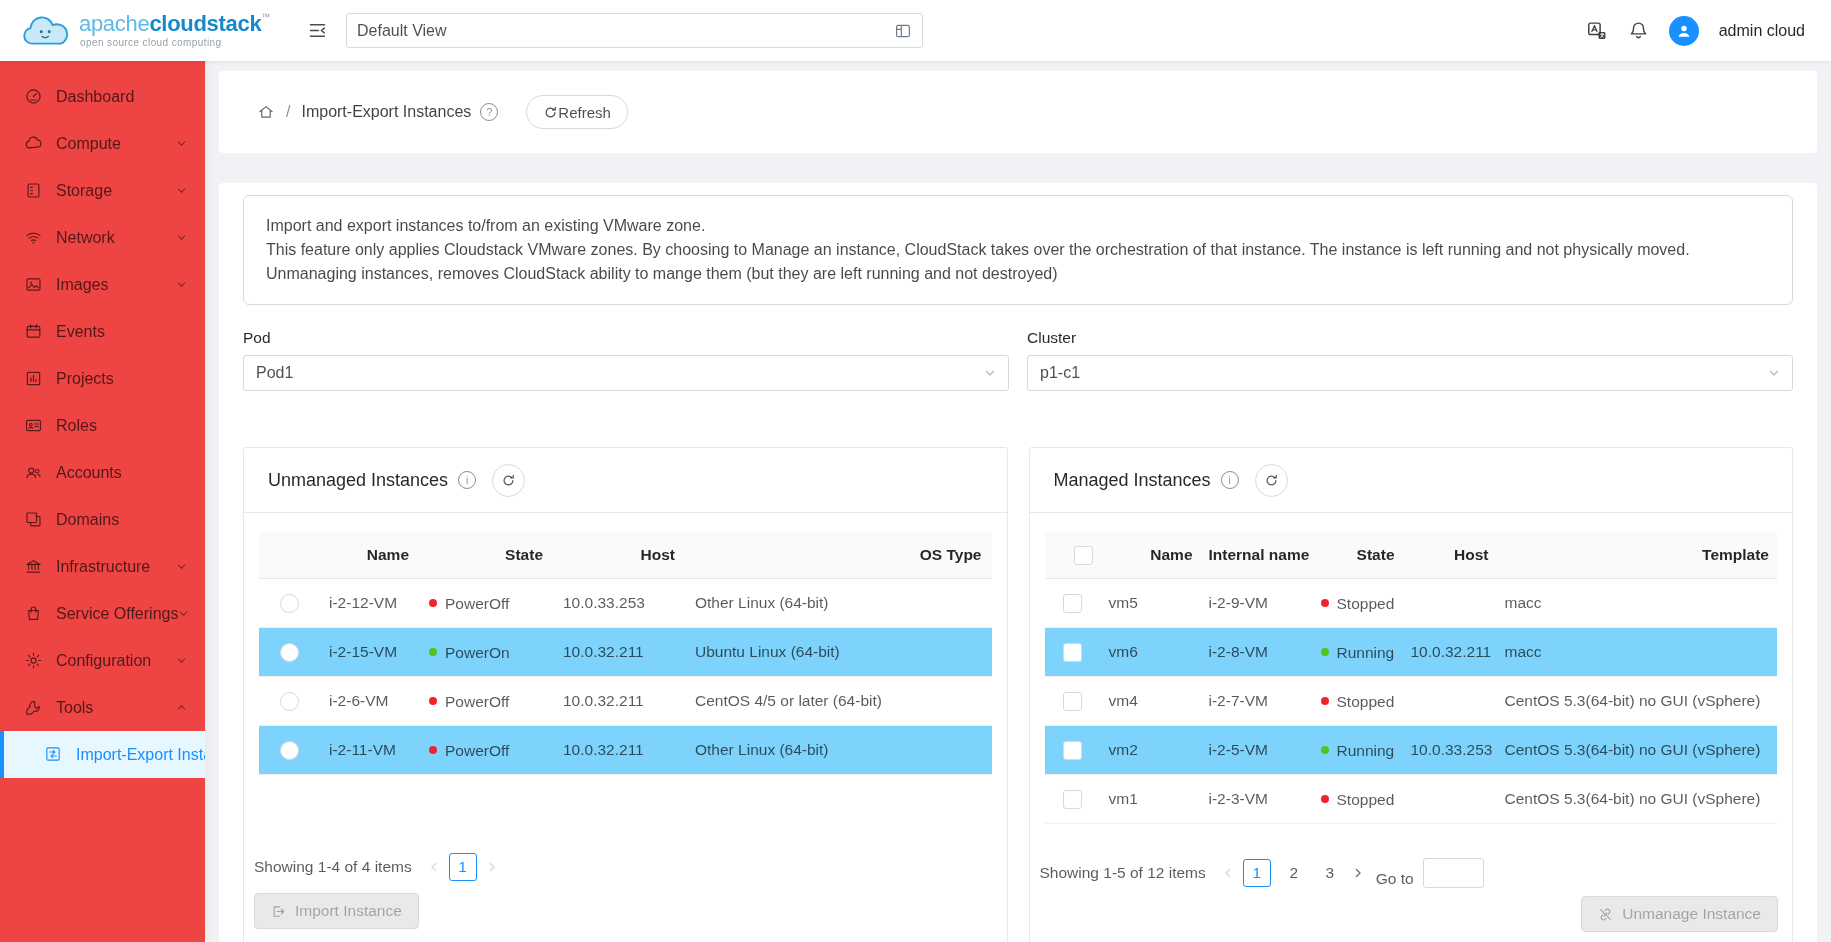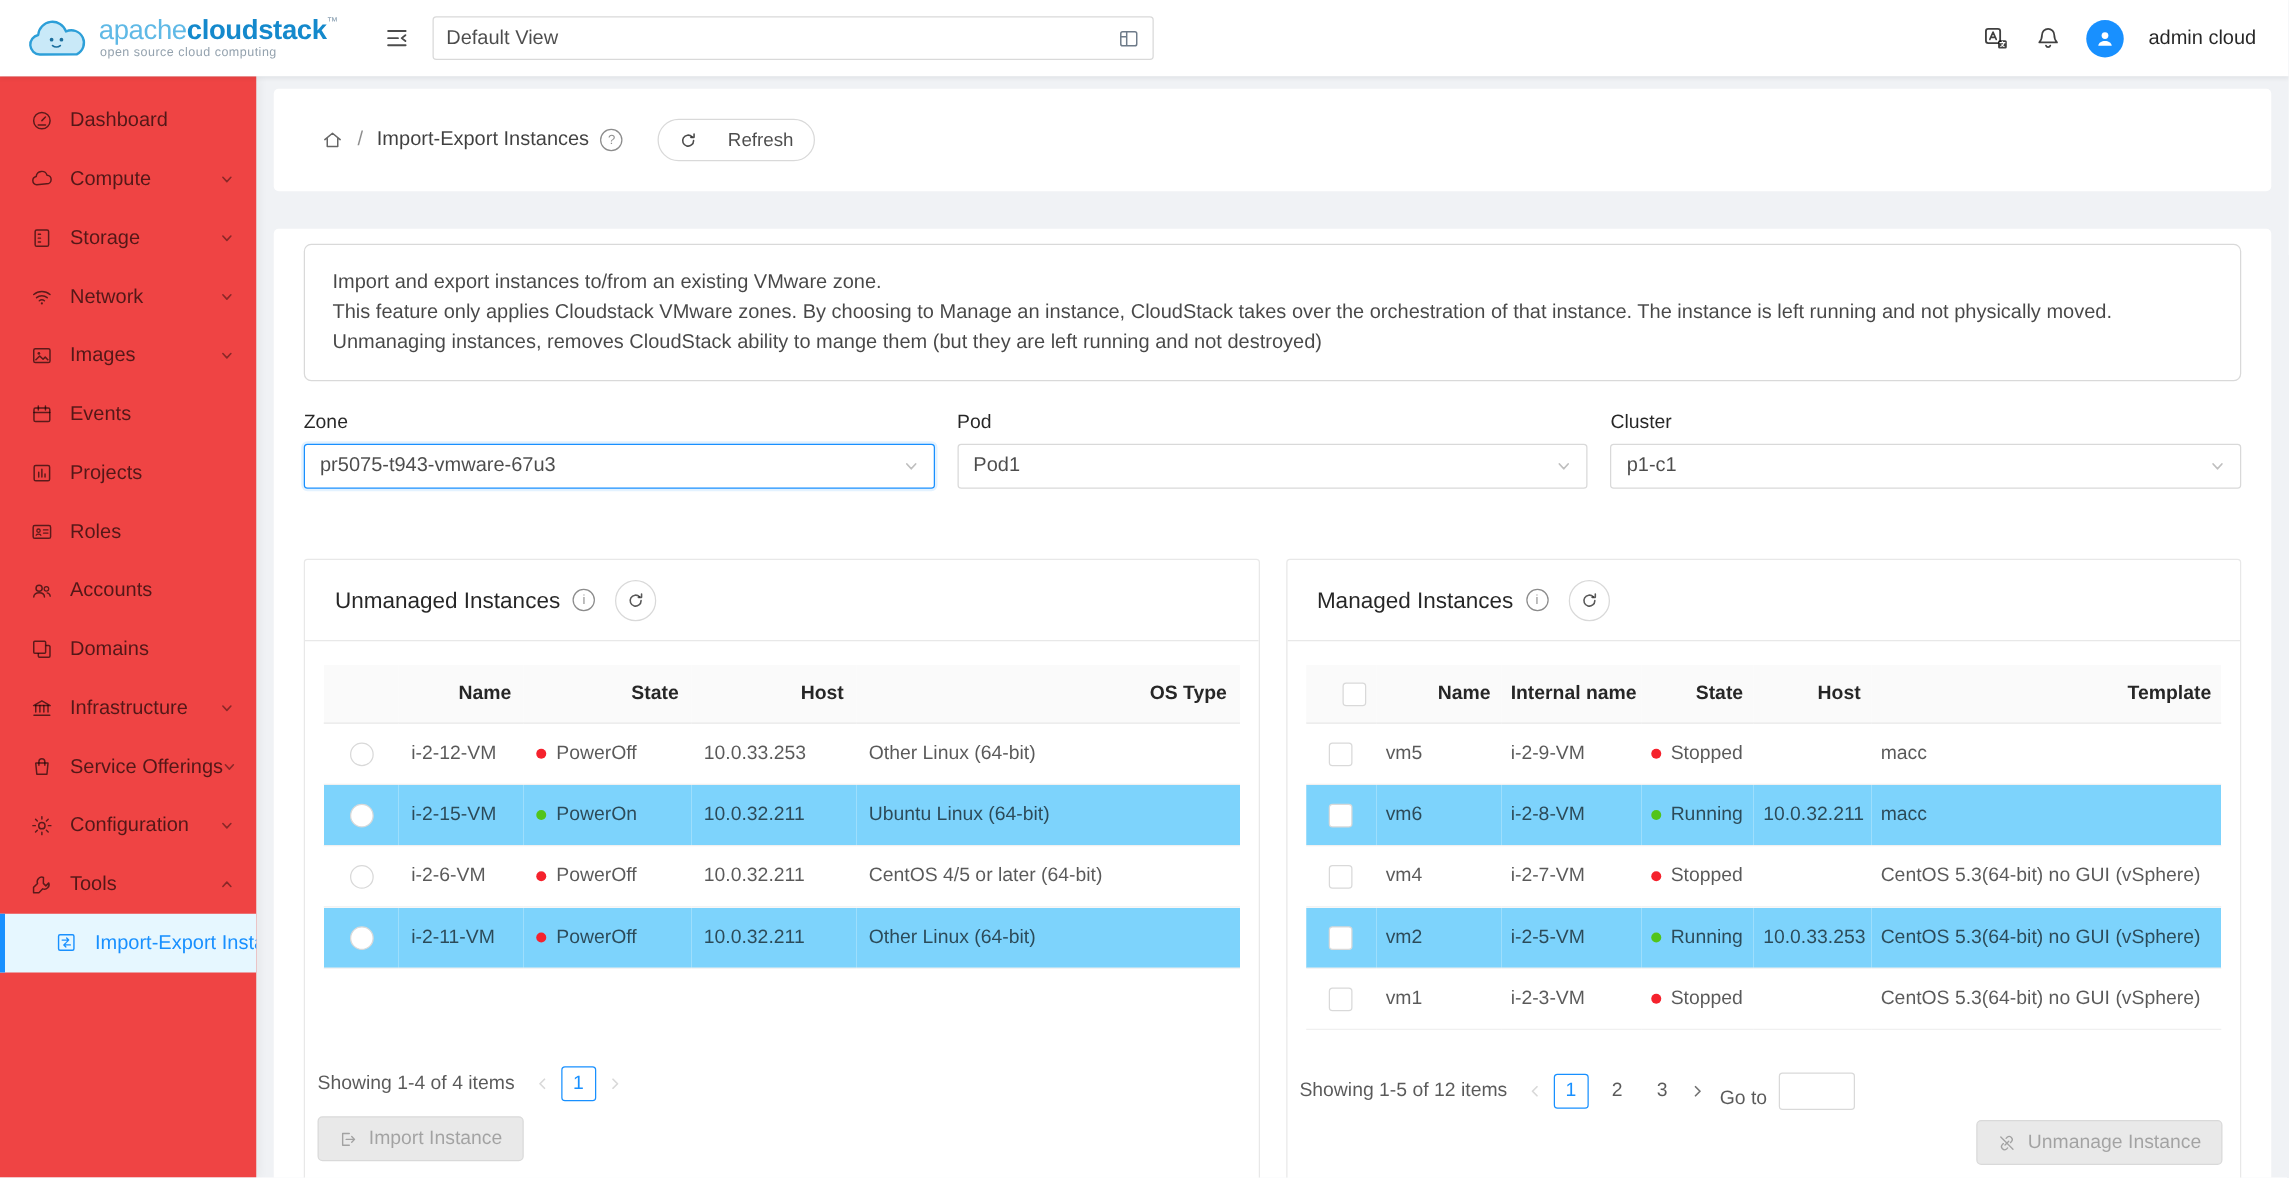--- a/index.html
+++ b/index.html
@@ -44,21 +44,21 @@
   .content{flex:1;min-width:0;padding:10px 14px 0}
   .crumb-card{height:82px;background:#fff;border-radius:4px;display:flex;align-items:center;padding:0 38px}
   .crumb-home{color:rgba(0,0,0,.6);display:flex;cursor:pointer}
   .crumb-sep{margin:0 11px;color:rgba(0,0,0,.45)}
   .crumb-page{color:rgba(0,0,0,.75)}
   .circ{width:16px;height:16px;border:1px solid rgba(0,0,0,.45);border-radius:50%;
         display:inline-flex;align-items:center;justify-content:center;font-size:10.5px;
         color:rgba(0,0,0,.45);flex:none}
   .crumb-help{margin-left:9px;cursor:pointer}
   .btn-refresh{margin-left:28px;height:34px;border:1px solid #d9d9d9;border-radius:17px;background:#fff;
-        display:inline-flex;align-items:center;gap:24px;padding:0 16px;font-size:15px;
+        display:inline-flex;align-items:center;gap:0;padding:0 16px;font-size:15px;
         color:rgba(0,0,0,.7);cursor:pointer;font-family:inherit}
 
   .main-card{margin-top:30px;height:759px;background:#fff;border-radius:4px;
              padding:12px 24px 0;overflow:hidden}
   .intro{border:1px solid #d9d9d9;border-radius:6px;padding:18px 22px;line-height:24px;color:rgba(0,0,0,.72)}
   .intro p+p{}
   .intro p{margin:0}
 
   .filters{display:flex;gap:18px;margin-top:24px}
   .fcol{flex:1;min-width:0}
@@ -412,31 +412,20 @@
 
       <div class="main-card">
 
         <div class="intro">
           <p>Import and export instances to/from an existing VMware zone.</p>
           <p>This feature only applies Cloudstack VMware zones. By choosing to Manage an instance, CloudStack takes over the orchestration of that instance. The instance is left running and not physically moved. Unmanaging instances, removes CloudStack ability to mange them (but they are left running and not destroyed)</p>
         </div>
 
         <div class="filters">
           <div class="fcol">
-            <div class="flabel">Zone</div>
-            <div class="select focused">
-              <span>pr5075-t943-vmware-67u3</span>
-              <span class="selarrow">
-                  <svg width="12" height="12">
-                    <use href="#s-chevdown"></use>
-                  </svg>
-                </span>
-            </div>
-          </div>
-          <div class="fcol">
             <div class="flabel">Pod</div>
             <div class="select">
               <span>Pod1</span>
               <span class="selarrow">
                   <svg width="12" height="12">
                     <use href="#s-chevdown"></use>
                   </svg>
                 </span>
             </div>
           </div>

